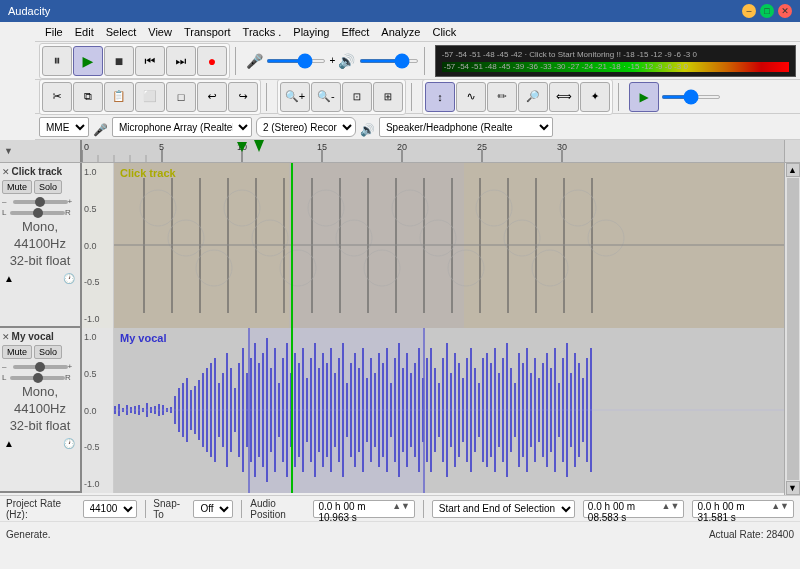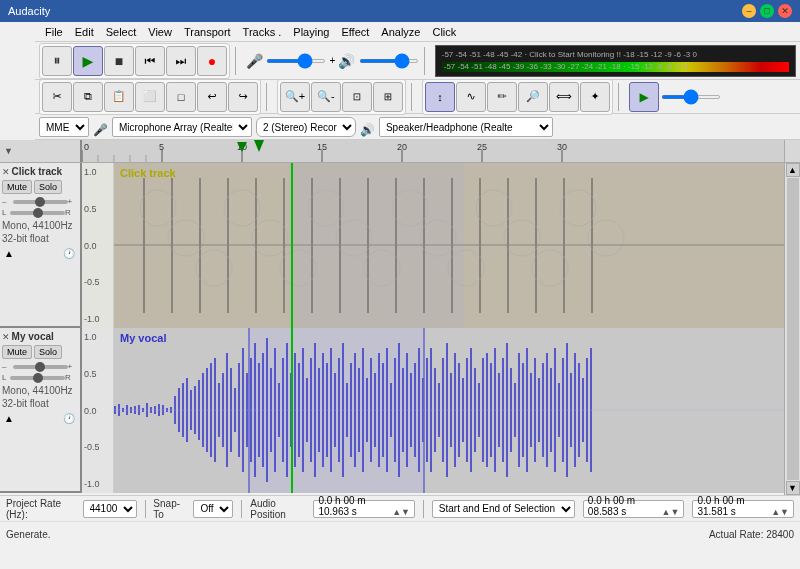--- a/index.html
+++ b/index.html
@@ -30,35 +30,35 @@
     .track { display: flex; border-bottom: 2px solid #888; }
     .track-controls { width: 82px; min-width: 82px; background: #e8e8e8; border-right: 2px solid #888; display: flex; flex-direction: column; padding: 2px; }
     .track-header { display: flex; align-items: center; justify-content: space-between; padding: 1px 0; }
     .track-close { font-size: 9px; cursor: pointer; color: #555; }
     .track-name { font-size: 10px; font-weight: bold; color: #333; flex: 1; padding: 0 2px; }
     .track-btns { display: flex; gap: 2px; margin: 2px 0; }
     .track-btn { font-size: 9px; padding: 1px 4px; border: 1px solid #aaa; background: #d8d8d8; cursor: pointer; border-radius: 2px; }
     .track-slider-row { display: flex; align-items: center; margin: 1px 0; }
     .track-slider { width: 55px; height: 4px; -webkit-appearance: none; appearance: none; background: #aaa; border-radius: 2px; cursor: pointer; }
     .track-slider::-webkit-slider-thumb { -webkit-appearance: none; width: 10px; height: 10px; border-radius: 50%; background: #555; cursor: pointer; }
-    .track-info { font-size: 10px; color: #555; padding: 1px 0; line-height: 1.3; }
+    .track-info { font-size: 13px; color: #555; padding: 1px 0; line-height: 1.3; text-align: center; }
     .track-bottom-icons { display: flex; align-items: center; justify-content: space-between; padding: 2px 2px 0; }
 
     
     .track-waveform { flex: 1; position: relative; overflow: hidden; }
     .track-label { position: absolute; top: 4px; left: 6px; font-size: 11px; font-weight: bold; z-index: 2; }
     .waveform-yaxis { position: absolute; left: 0; top: 0; width: 32px; height: 100%; display: flex; flex-direction: column; justify-content: space-between; padding: 4px 2px; font-size: 9px; color: #555; background: rgba(240,240,240,0.7); border-right: 1px solid #ccc; z-index: 1; }
 
     
     #bottombar { background: #f0f0f0; height: 52px; border-top: 1px solid #ccc; display: flex; flex-direction: column; }
     #controls-row { display: flex; align-items: center; padding: 3px 6px; gap: 8px; height: 26px; border-bottom: 1px solid #ddd; }
     #status-row { display: flex; align-items: center; padding: 2px 6px; height: 24px; justify-content: space-between; }
     .ctrl-label { font-size: 10px; color: #333; }
     .ctrl-select { height: 18px; border: 1px solid #aaa; background: white; font-size: 10px; padding: 0 2px; border-radius: 2px; }
-    .ctrl-value { height: 18px; border: 1px solid #aaa; background: white; font-size: 10px; padding: 0 4px; border-radius: 2px; display: flex; align-items: flex-end; }
+    .ctrl-value { height: 18px; border: 1px solid #aaa; background: white; font-size: 10px; padding: 0 4px; border-radius: 2px; display: flex; align-items: flex-start; }
     .status-text { font-size: 10px; color: #333; }
 
     
     #main { display: flex; flex-direction: column; height: calc(569px - 22px); }
     #toolbar-area { flex-shrink: 0; padding-left: 35px; }
     #content-area { flex: 1; display: flex; flex-direction: column; overflow: hidden; }
     #tracks-scroll { flex: 1; overflow: hidden; display: flex; flex-direction: column; }
 
     
     #ruler-wrapper { display: flex; border-bottom: 1px solid #aaa; }

